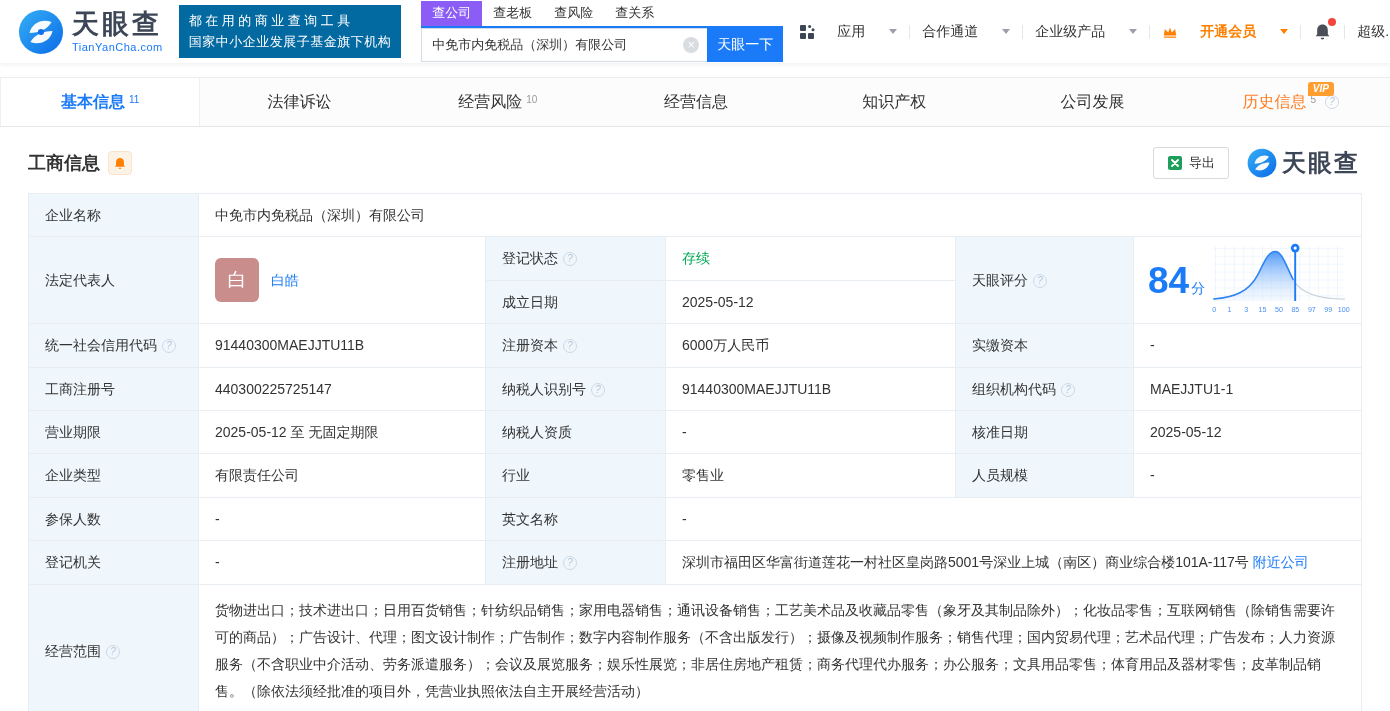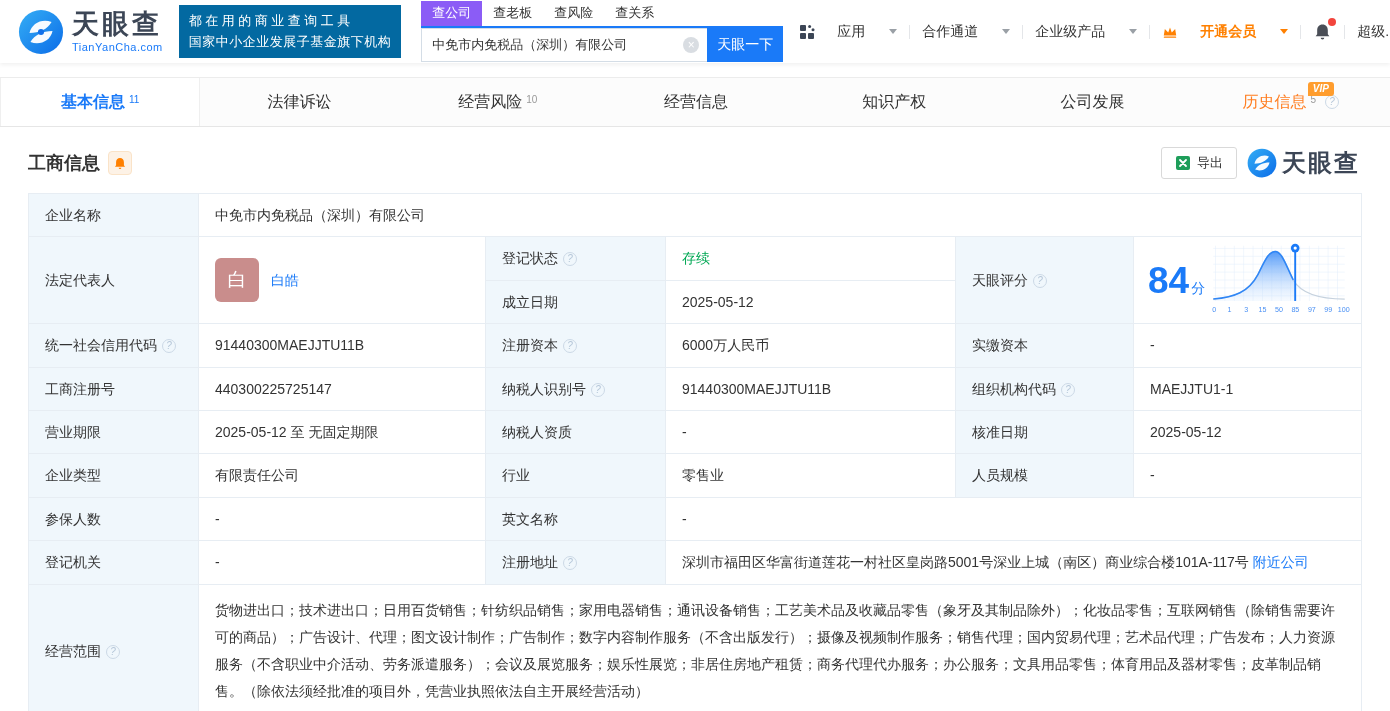--- a/index.html
+++ b/index.html
@@ -50,21 +50,21 @@
   .tab.active .count { color:#1a7af8; }
   .tab.history { color:#ff7d20; }
   .vip-badge { position:absolute; top:4px; right:56px; background:#ff9d2e; color:#fff;
     font-size:10px; font-style:italic; font-weight:bold; padding:1px 5px 2px; border-radius:3px 3px 3px 0; }
 
   
   .section-head { display:flex; align-items:center; padding:20px 30px 14px 28px; }
   .section-title { font-size:18px; font-weight:bold; color:#333; }
   .bell-badge { width:24px; height:24px; background:#fdf2e6; border:1px solid #fae3c8; border-radius:4px;
     margin-left:8px; display:flex; align-items:center; justify-content:center; cursor:pointer; }
-  .head-right { margin-left:auto; display:flex; align-items:flex-end; gap:10px;padding-left:28px; }
+  .head-right { margin-left:auto; display:flex; align-items:flex-end; gap:18px;padding-left:28px; }
   .export-btn { display:flex; align-items:center; gap:6px; background:#fff; border:1px solid #d9d9d9;
     border-radius:3px; padding:6px 13px; font-size:13px; color:#333; cursor:pointer; }
   .watermark { display:flex; align-items:center; gap:5px; }
   .watermark-text { font-size:24px; font-weight:bold; color:#3c4656; letter-spacing:2px; }
 
   
   .info-table { width:1334px; margin:0 28px; border-collapse:collapse; table-layout:fixed;
     font-size:14px; color:#333; }
   .info-table td { border:1px solid #e7edf3; padding:10px 16px; vertical-align:middle; line-height:1.6;
     word-break:break-all; }

